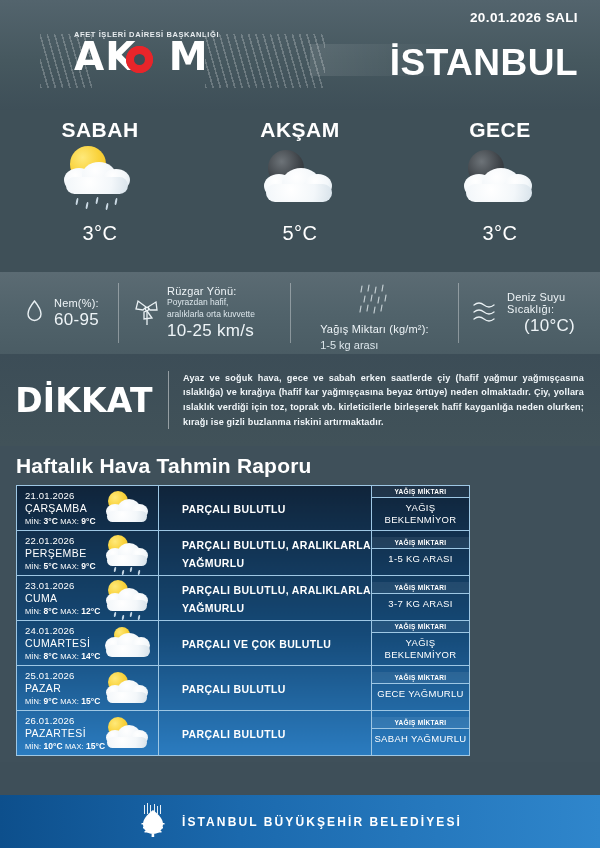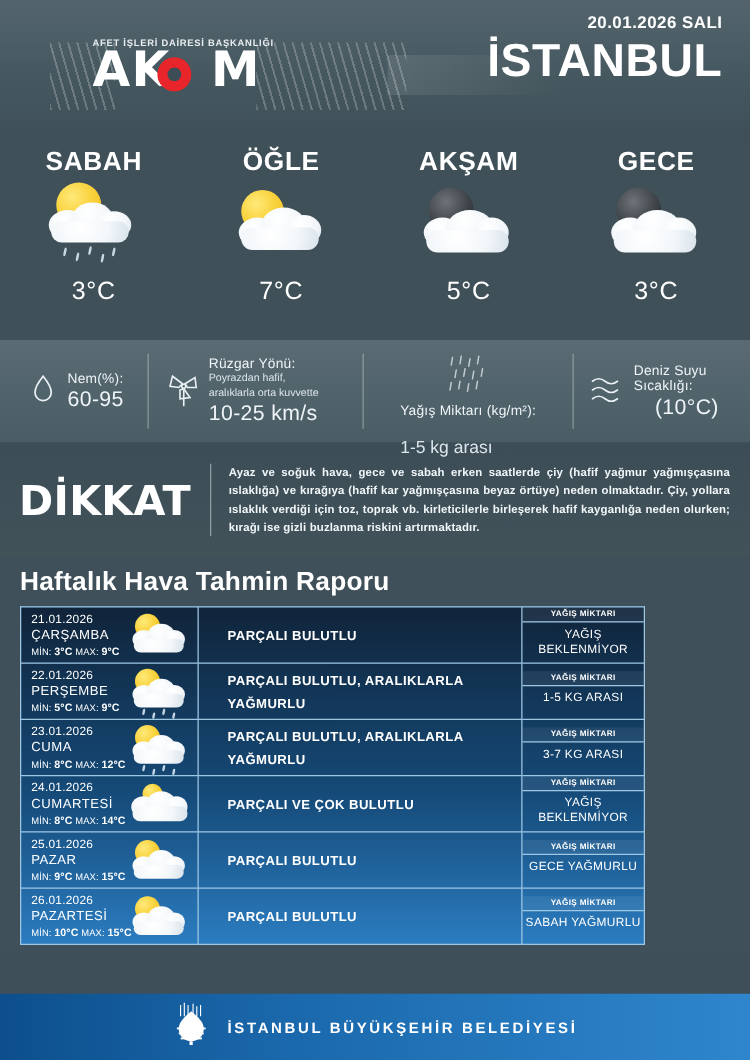--- a/index.html
+++ b/index.html
@@ -48,21 +48,21 @@
   }
   .akom-o-ring::after {
     content: ""; position: absolute; left: 8px; top: 8px;
     width: 11px; height: 11px; border-radius: 50%; background: #3c4d56;
   }
   .hdr-date {
     position: absolute; right: 22px; top: 10px;
     font-size: 13.5px; font-weight: bold; letter-spacing: 0.4px; color: #ffffff;
   }
   .hdr-city {
-    position: absolute; right: 22px; top: 30px;
+    position: absolute; right: 22px; top: 44px;
     font-size: 37px; font-weight: bold; letter-spacing: 0.5px; color: #ffffff;
     line-height: 1;
     text-align: center;
   }
 
   
   .periods {
     display: flex; height: 162px;
     background: #3f5058;
     padding-top: 8px;
@@ -136,21 +136,21 @@
   
   .weekly {
     background: #3f505a;
     padding: 8px 10px 6px 16px;
   }
   .weekly-title {
     font-size: 21px; color: #ffffff; font-weight: bold;
     letter-spacing: 0.2px; margin-bottom: 7px;
   }
   table.fc {
-    width: 500px; border-collapse: collapse;
+    width: 454px; border-collapse: collapse;
     background: linear-gradient(180deg, #10243a 0%, #154a78 55%, #2b7cc0 100%);
     table-layout: fixed;
   }
   table.fc td { border: 1px solid #9ec7e4; vertical-align: middle; }
   .col-day  { width: 142px; padding: 3px 4px 3px 8px; position: relative; height: 45px; }
   .col-desc { padding-left: 23px; }
   .col-rain { width: 98px; padding: 0; }
 
   .day-date { font-size: 9.5px; color: #ffffff; letter-spacing: 0.2px; }
   .day-name { font-size: 10.5px; color: #ffffff; letter-spacing: 0.4px; margin-top: 1px; }
@@ -218,33 +218,20 @@
           <div class="rain-drop" style="left:24px; top:54px;"></div>
           <div class="rain-drop" style="left:34px; top:58px;"></div>
           <div class="rain-drop" style="left:44px; top:53px;"></div>
           <div class="rain-drop" style="left:54px; top:59px;"></div>
           <div class="rain-drop" style="left:63px; top:54px;"></div>
         </div>
       </div>
       <div class="period-temp">3°C</div>
     </div>
 
-    <div class="period">
-      <div class="period-label">ÖĞLE</div>
-      <div class="period-icon">
-        <div class="ic">
-          <div class="sun" style="left:16px; top:8px;  width:34px; height:34px;"></div>
-          <div class="cloud" style="left:14px; top:30px; width:30px; height:24px;"></div>
-          <div class="cloud" style="left:32px; top:22px; width:36px; height:30px;"></div>
-          <div class="cloud" style="left:52px; top:28px; width:28px; height:24px;"></div>
-          <div class="cloud" style="left:16px; top:38px; width:62px; height:18px; border-radius:12px;"></div>
-        </div>
-      </div>
-      <div class="period-temp">7°C</div>
-    </div>
 
     <div class="period">
       <div class="period-label">AKŞAM</div>
       <div class="period-icon">
         <div class="ic">
           <div class="moon" style="left:16px; top:6px;  width:36px; height:36px;"></div>
           <div class="cloud" style="left:12px; top:30px; width:30px; height:24px;"></div>
           <div class="cloud" style="left:30px; top:24px; width:38px; height:30px;"></div>
           <div class="cloud" style="left:52px; top:30px; width:28px; height:24px;"></div>
           <div class="cloud" style="left:14px; top:40px; width:66px; height:18px; border-radius:12px;"></div>
@@ -313,21 +300,21 @@
             <path d="M21 14 L20 20"></path>
             <path d="M28 12 L27 18"></path>
           <path d="M3 23 L2 29"></path>
             <path d="M10 22 L9 28"></path>
             <path d="M17 24 L16 30"></path>
             <path d="M24 22 L23 28"></path>
         </svg>
       </div>
       <div class="info-txt">
         <div class="info-title">Yağış Miktarı (kg/m²):</div>
-        <div class="info-small" style="margin-top:13px;font-size:14px">1-5 kg arası</div>
+        <div class="info-small" style="margin-top:3px;font-size:11px">1-5 kg arası</div>
       </div>
     </div>
 
     <div class="info-cell c4">
       <div class="info-ico">
         <svg width="32" height="26" viewBox="0 0 32 26" fill="none" stroke="#eaf1f4" stroke-width="1.3" stroke-linecap="round">
           <path d="M3 7 q5 -4 10 0 t10 0"></path>
           <path d="M3 14 q5 -4 10 0 t10 0"></path>
           <path d="M3 21 q5 -4 10 0 t10 0"></path>
         </svg>

